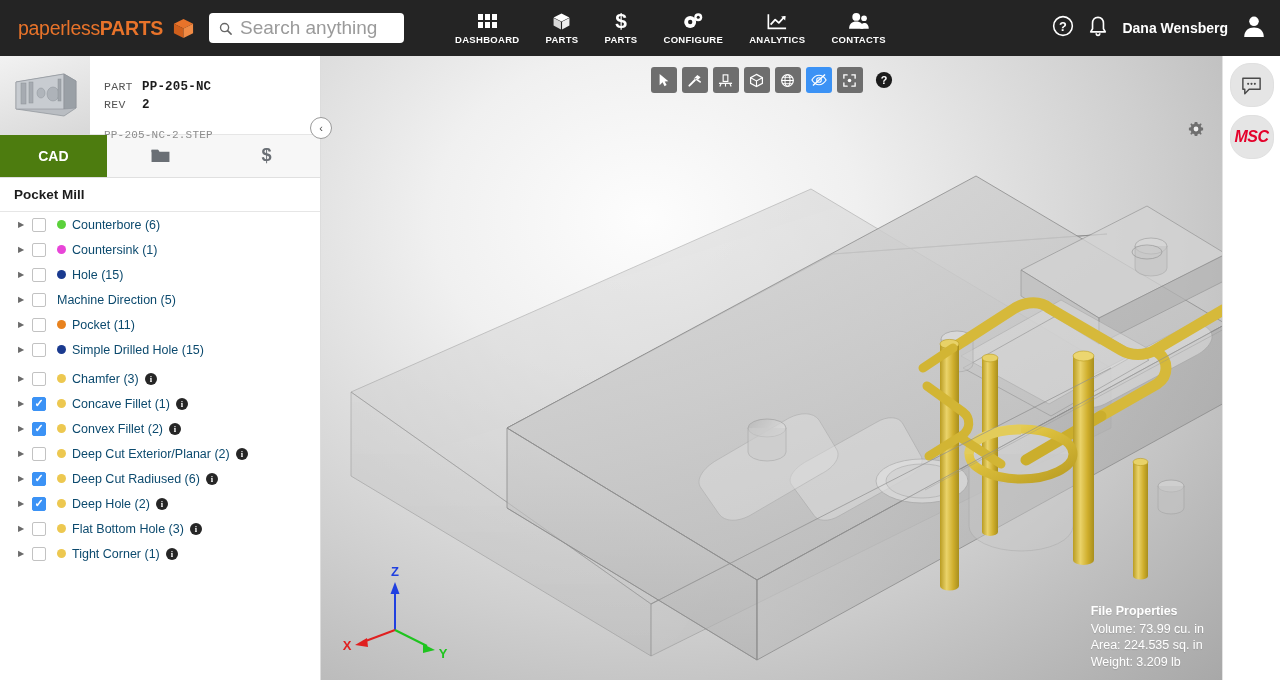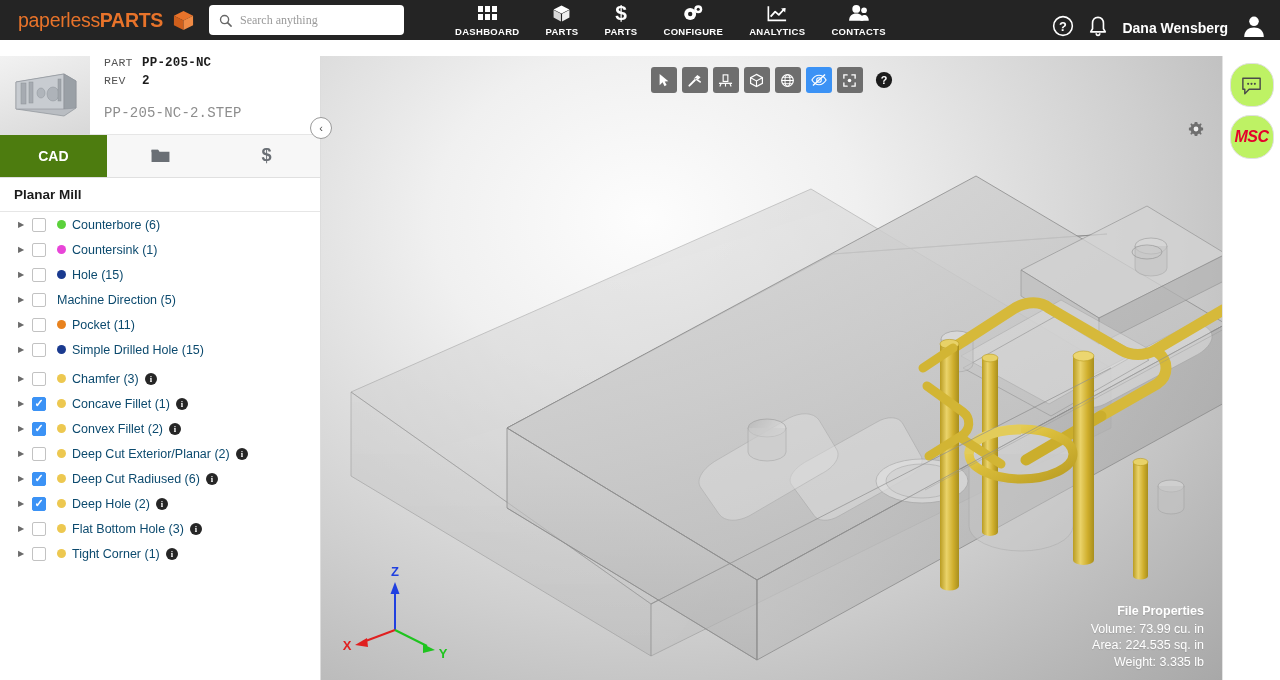--- a/index.html
+++ b/index.html
@@ -6,39 +6,39 @@
   * { box-sizing: border-box; margin: 0; padding: 0; }
   html, body {
     width: 1280px; height: 680px;
     font-family: "Liberation Sans", sans-serif;
     background: #fff; overflow: hidden;
   }
   #app { position: relative; width: 1280px; height: 680px; }
 
   
   .topnav {
-    position: absolute; top: 0; left: 0; width: 1280px; height: 40px;
+    position: absolute; top: 0; left: 0; width: 1280px; height: 56px;
     background: #242424; display: flex; align-items: center;
   }
   .brand {
     display: flex; align-items: center; gap: 9px;
     margin-left: 18px; height: 56px;
   }
   .brand-text { font-size: 19.5px; letter-spacing: -0.3px; color: #e8732a; white-space: nowrap; }
   .brand-text .bold { font-weight: bold; }
   .brand-cube { width: 23px; height: 23px; }
 
   .searchbox {
     margin-left: 14px; width: 195px; height: 30px;
     background: #fff; border-radius: 4px;
     display: flex; align-items: center; padding: 0 9px; gap: 7px;
   }
   .search-input {
-    border: none; outline: none; font-size: 12px; color: #701a75;
-    font-family: Liberation Serif, serif; width: 150px; background: transparent;
+    border: none; outline: none; font-size: 19px; color: #701a75;
+    font-family: Liberation Sans, sans-serif; width: 150px; background: transparent;
   }
   .search-input::placeholder { color: #9a9a9a; }
 
   .navitems { display: flex; align-items: center; margin-left: 38px; gap: 0px; }
   .navitem {
     display: flex; flex-direction: column; align-items: center; justify-content: center;
     gap: 3px; color: #fff; cursor: pointer; padding: 0 13px; height: 56px;
   }
   .navitem .nv-icon { height: 20px; display: flex; align-items: center; }
   .navitem .nv-label { font-size: 9.5px; font-weight: bold; letter-spacing: 0.3px; }
@@ -53,32 +53,32 @@
   .leftpanel {
     position: absolute; top: 56px; left: 0; width: 321px; height: 624px;
     background: #fff; border-right: 1px solid #dcdcdc; overflow: hidden;
   }
   .part-header { display: flex; height: 79px; border-bottom: 1px solid #e6e6e6; }
   .part-thumb {
     width: 90px; height: 79px; flex: none;
     background: linear-gradient(160deg,#f2f2f2 0%,#e2e2e2 60%,#d8d8d8 100%);
     display: flex; align-items: center; justify-content: center;
   }
-  .part-meta { padding: 0 0 0 14px; }
+  .part-meta { padding: 24px 0 0 14px; }
   .pm-row { display: flex; align-items: baseline; margin-bottom: 4px; }
   .pm-key {
     font-family: "Liberation Mono", monospace; font-size: 11.5px;
     color: #555; width: 38px; letter-spacing: 0.3px;
   }
   .pm-val {
     font-family: "Liberation Mono", monospace; font-size: 12.5px;
     color: #1c1c1c; font-weight: bold; letter-spacing: 0.2px;
   }
   .pm-file {
-    font-family: "Liberation Mono", monospace; font-size: 14px;
+    font-family: "Liberation Mono", monospace; font-size: 11px;
     color: #8d8d8d; letter-spacing: 0.2px; margin-top: 17px;
   }
 
   .tabs { display: flex; height: 43px; background: #f7f7f7; border-bottom: 1px solid #e0e0e0; }
   .tab {
     flex: 1; display: flex; align-items: center; justify-content: center;
     font-size: 14px; font-weight: bold; color: #5a5a5a; cursor: pointer;
   }
   .tab.active { background: #4d7c0f; color: #fff; }
 
@@ -139,37 +139,37 @@
     display: flex; align-items: center; justify-content: center; cursor: pointer;
   }
   .tb-btn.active { background: #3b92f5; }
   .tb-help { margin-left: 7px; cursor: pointer; display: flex; align-items: center; }
 
   .gear-btn {
     position: absolute; top: 65px; right: 18px; cursor: pointer; z-index: 10;
   }
 
   .fileprops {
-    position: absolute; right: 18px; bottom: 10px; text-align: right;
+    position: absolute; right: 18px; bottom: 10px; 
     color: #fff; font-size: 12.5px; line-height: 16.5px; z-index: 8;
     text-shadow: 0 1px 1px rgba(0,0,0,0.13);
   }
   .fileprops .fp-title { font-weight: bold; margin-bottom: 1px; }
 
   .axes { position: absolute; left: 12px; bottom: 8px; z-index: 8; }
 
   
   .rightrail {
     position: absolute; top: 56px; right: 0; width: 58px; height: 624px;
     background: #fff; border-left: 1px solid #e3e3e3; padding-top: 7px;
     display: flex; flex-direction: column; align-items: center; gap: 8px;
   }
   .rail-btn {
     width: 44px; height: 44px; border: 1px solid #e0e0e0; border-radius: 20px;
-    background: #bef264; display: flex; align-items: center; justify-content: center;
+    background: #e5e5e5; display: flex; align-items: center; justify-content: center;
     cursor: pointer;
   }
   .msc-logo {
     color: #e4022b; font-size: 16px; font-weight: bold; font-style: italic;
     font-family: "Liberation Sans", sans-serif; letter-spacing: -0.5px;
   }
 </style>
 </head>
 <body>
 
@@ -328,21 +328,21 @@
       </div>
       <div class="tab">
         <span>
           <svg width="13" height="20" viewBox="0 0 14 22">
             <text x="7" y="18" font-family="Liberation Sans, sans-serif" font-size="20" font-weight="bold" fill="#6a6f75" text-anchor="middle">$</text>
           </svg>
         </span>
       </div>
     </div>
 
-    <div class="subtitle">Planar Mill</div>
+    <div class="subtitle">Pocket Mill</div>
 
     <div class="feat-list">
 
       <div class="feat-row">
         <span class="caret">▶</span>
         <span class="chkbox"></span>
         <span class="dot" style="background:#5bd13b"></span>
         <span class="feat-label">Counterbore (6)</span>
       </div>
 
@@ -685,21 +685,21 @@
       <svg width="16" height="16" viewBox="0 0 18 18">
         <path d="M9 1 L10.4 1 L10.9 3.1 L12.5 3.8 L14.3 2.6 L15.4 3.7 L14.2 5.5 L14.9 7.1 L17 7.6 L17 9 L17 10.4 L14.9 10.9 L14.2 12.5 L15.4 14.3 L14.3 15.4 L12.5 14.2 L10.9 14.9 L10.4 17 L9 17 L7.6 17 L7.1 14.9 L5.5 14.2 L3.7 15.4 L2.6 14.3 L3.8 12.5 L3.1 10.9 L1 10.4 L1 9 L1 7.6 L3.1 7.1 L3.8 5.5 L2.6 3.7 L3.7 2.6 L5.5 3.8 L7.1 3.1 L7.6 1 Z" fill="#6f6f6f"></path>
         <circle cx="9" cy="9" r="2.7" fill="#f0f0f0"></circle>
       </svg>
     </span>
 
     <div class="fileprops">
       <div class="fp-title">File Properties</div>
       <div>Volume: 73.99 cu. in</div>
       <div>Area: 224.535 sq. in</div>
-      <div>Weight: 3.335 lb</div>
+      <div>Weight: 3.209 lb</div>
     </div>
 
     <div class="axes">
       <svg width="120" height="110" viewBox="0 0 120 110">
         <line x1="62" y1="72" x2="62" y2="32" stroke="#2040e0" stroke-width="2"></line>
         <polygon points="62,24 57.5,36 66.5,36" fill="#2040e0"></polygon>
         <text x="62" y="18" font-family="Liberation Sans, sans-serif" font-size="13" font-weight="bold" fill="#2040e0" text-anchor="middle">Z</text>
 
         <line x1="62" y1="72" x2="30" y2="84" stroke="#e02020" stroke-width="2"></line>
         <polygon points="22,87 34,80 35,89" fill="#e02020"></polygon>

